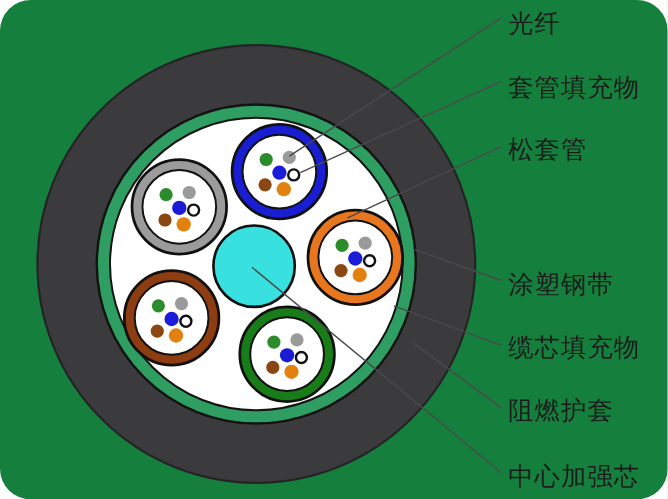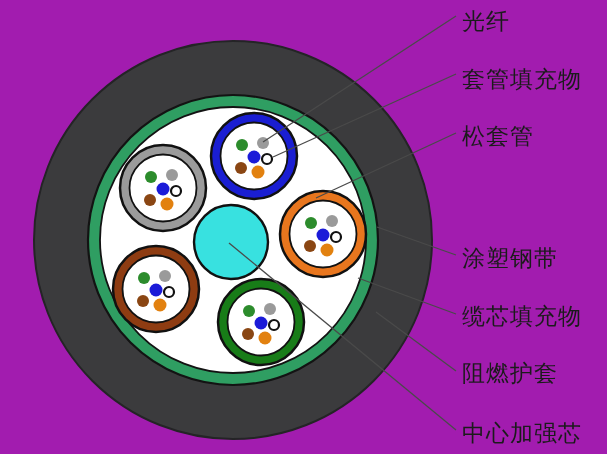--- a/index.html
+++ b/index.html
@@ -1,22 +1,23 @@
 <!DOCTYPE html>
 <html><head>
 <meta charset="utf-8">
 <style>
   html, body { margin: 0; padding: 0; background: #ffffff; }
   .stage {
     position: relative;
     width: 607px;
     height: 454px;
-    background: #a21caf;
+    background: #15803d;
     overflow: hidden;
     font-family: "DejaVu Sans", "Liberation Sans", sans-serif;
+    border-radius: 28px;
   }
   svg text {
     font-family: "DejaVu Sans", "Liberation Sans", sans-serif;
     font-size: 23px;
     letter-spacing: 1px;
   }
 </style>
 </head>
 <body>
 

